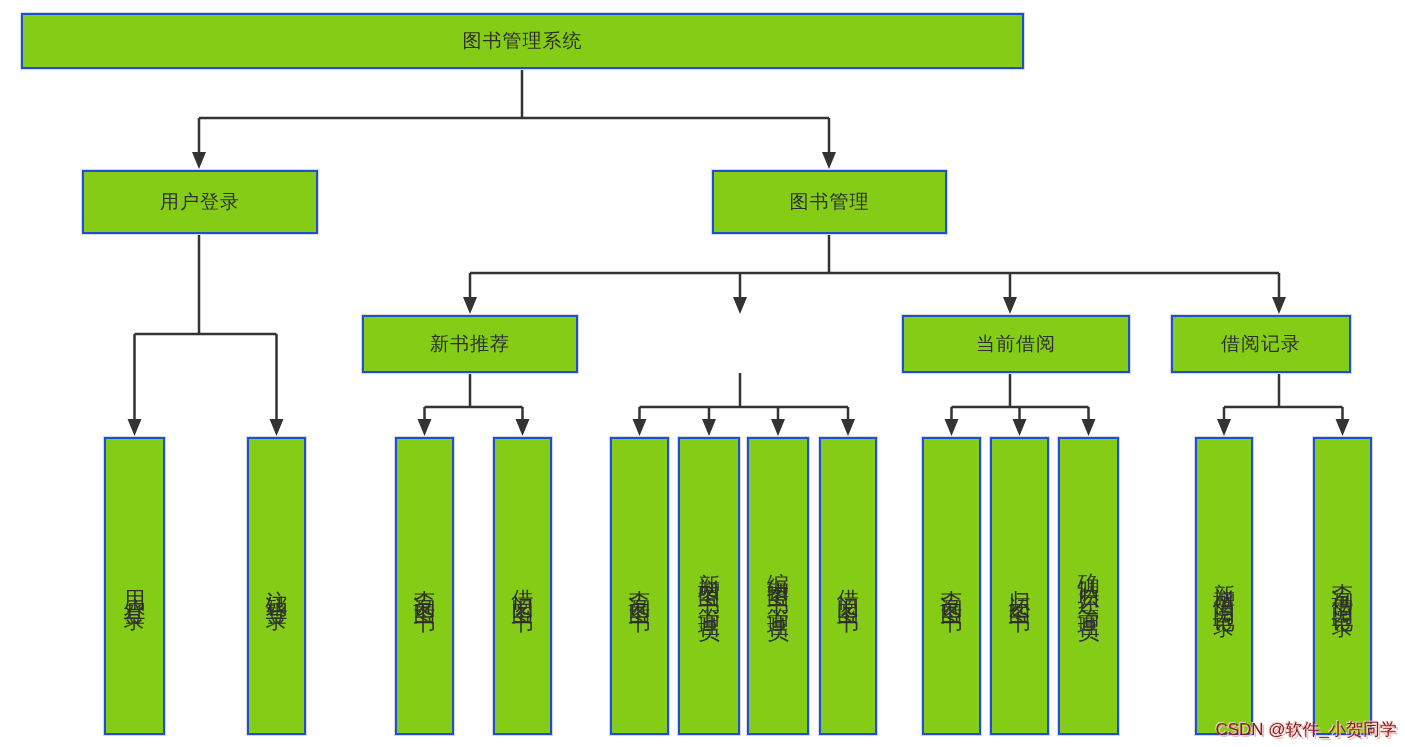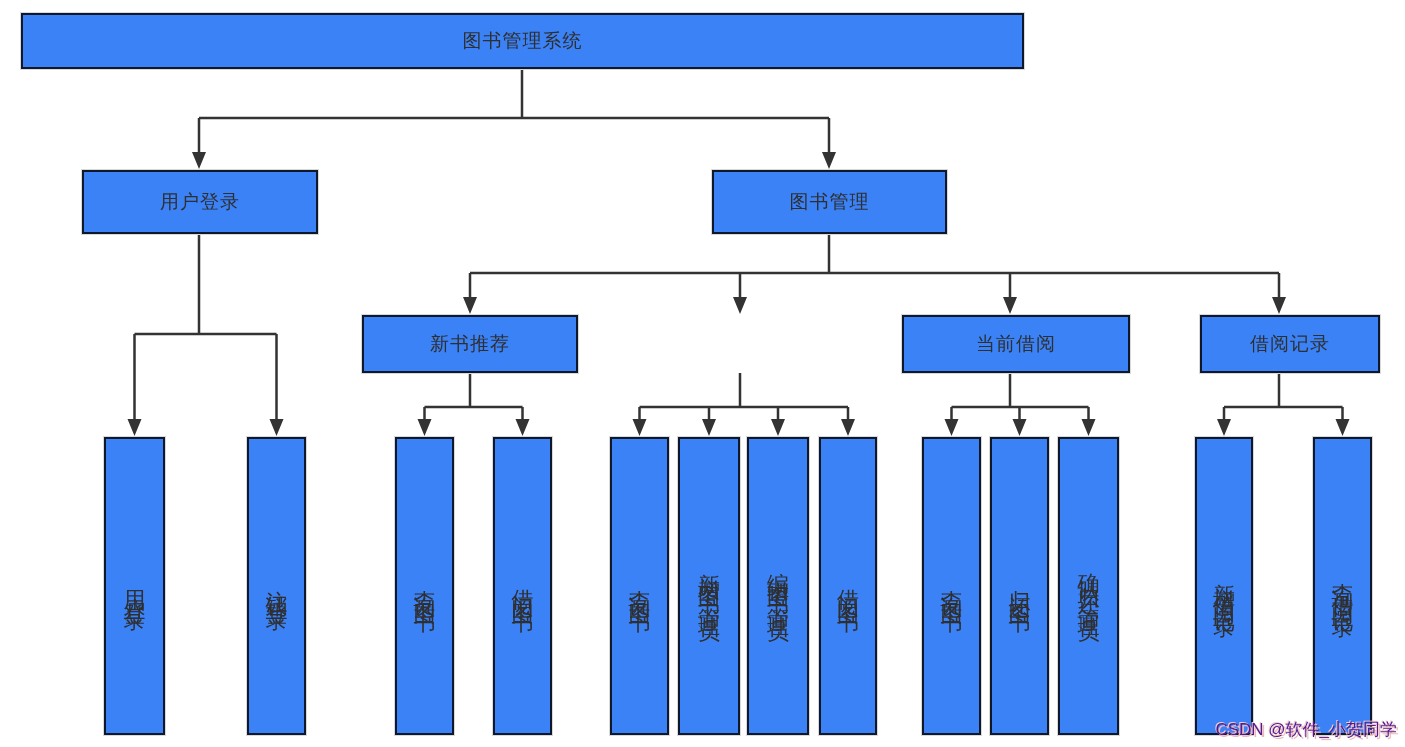--- a/index.html
+++ b/index.html
@@ -16,22 +16,22 @@
     overflow: hidden;
   }
   #wires {
     position: absolute;
     left: 0; top: 0;
     width: 1405px;
     height: 747px;
   }
   .box {
     position: absolute;
-    background: #3b82f6;
-    border: 2px solid #0f172a;
+    background: #84cc16;
+    border: 2px solid #1d4ed8;
     box-shadow: 0 0 0 1px #d9d9d9;
     display: flex;
     align-items: center;
     justify-content: center;
     box-sizing: border-box;
     color: #2f2f2f;
   }
   .hbox span {
     font-size: 19px;
     letter-spacing: 1px;
@@ -42,21 +42,21 @@
     text-orientation: mixed;
     font-size: 22px;
     letter-spacing: 7px;
     line-height: 1;
   }
   #watermark {
     position: absolute;
     right: 8px;
     bottom: 6px;
     font-size: 17px;
-    color: #4c1d95;
+    color: #7f1d1d;
     text-shadow: 2px 2px 0 #f2b6b6, -1px -1px 0 #f7caca;
     white-space: nowrap;
   }
 </style>
 </head>
 <body>
 
 <div id="stage">
 
   <svg id="wires" viewBox="0 0 1405 747" xmlns="http://www.w3.org/2000/svg">
@@ -89,21 +89,21 @@
   <div class="box hbox" style="left:362px;top:315px;width:216px;height:58px">
     <span>新书推荐</span>
   </div>
 
   <div class="box hbox" style="left:712px;top:170px;width:235px;height:64px">
     <span>图书管理</span>
   </div>
   <div class="box hbox" style="left:902px;top:315px;width:228px;height:58px">
     <span>当前借阅</span>
   </div>
-  <div class="box hbox" style="left:1200px;top:315px;width:180px;height:58px">
+  <div class="box hbox" style="left:1171px;top:315px;width:180px;height:58px">
     <span>借阅记录</span>
   </div>
 
   <div class="box vbox" style="left:104px;top:437px;width:61px;height:298px">
     <span>用户登录</span>
   </div>
   <div class="box vbox" style="left:247px;top:437px;width:59px;height:298px">
     <span>注销登录</span>
   </div>
 

